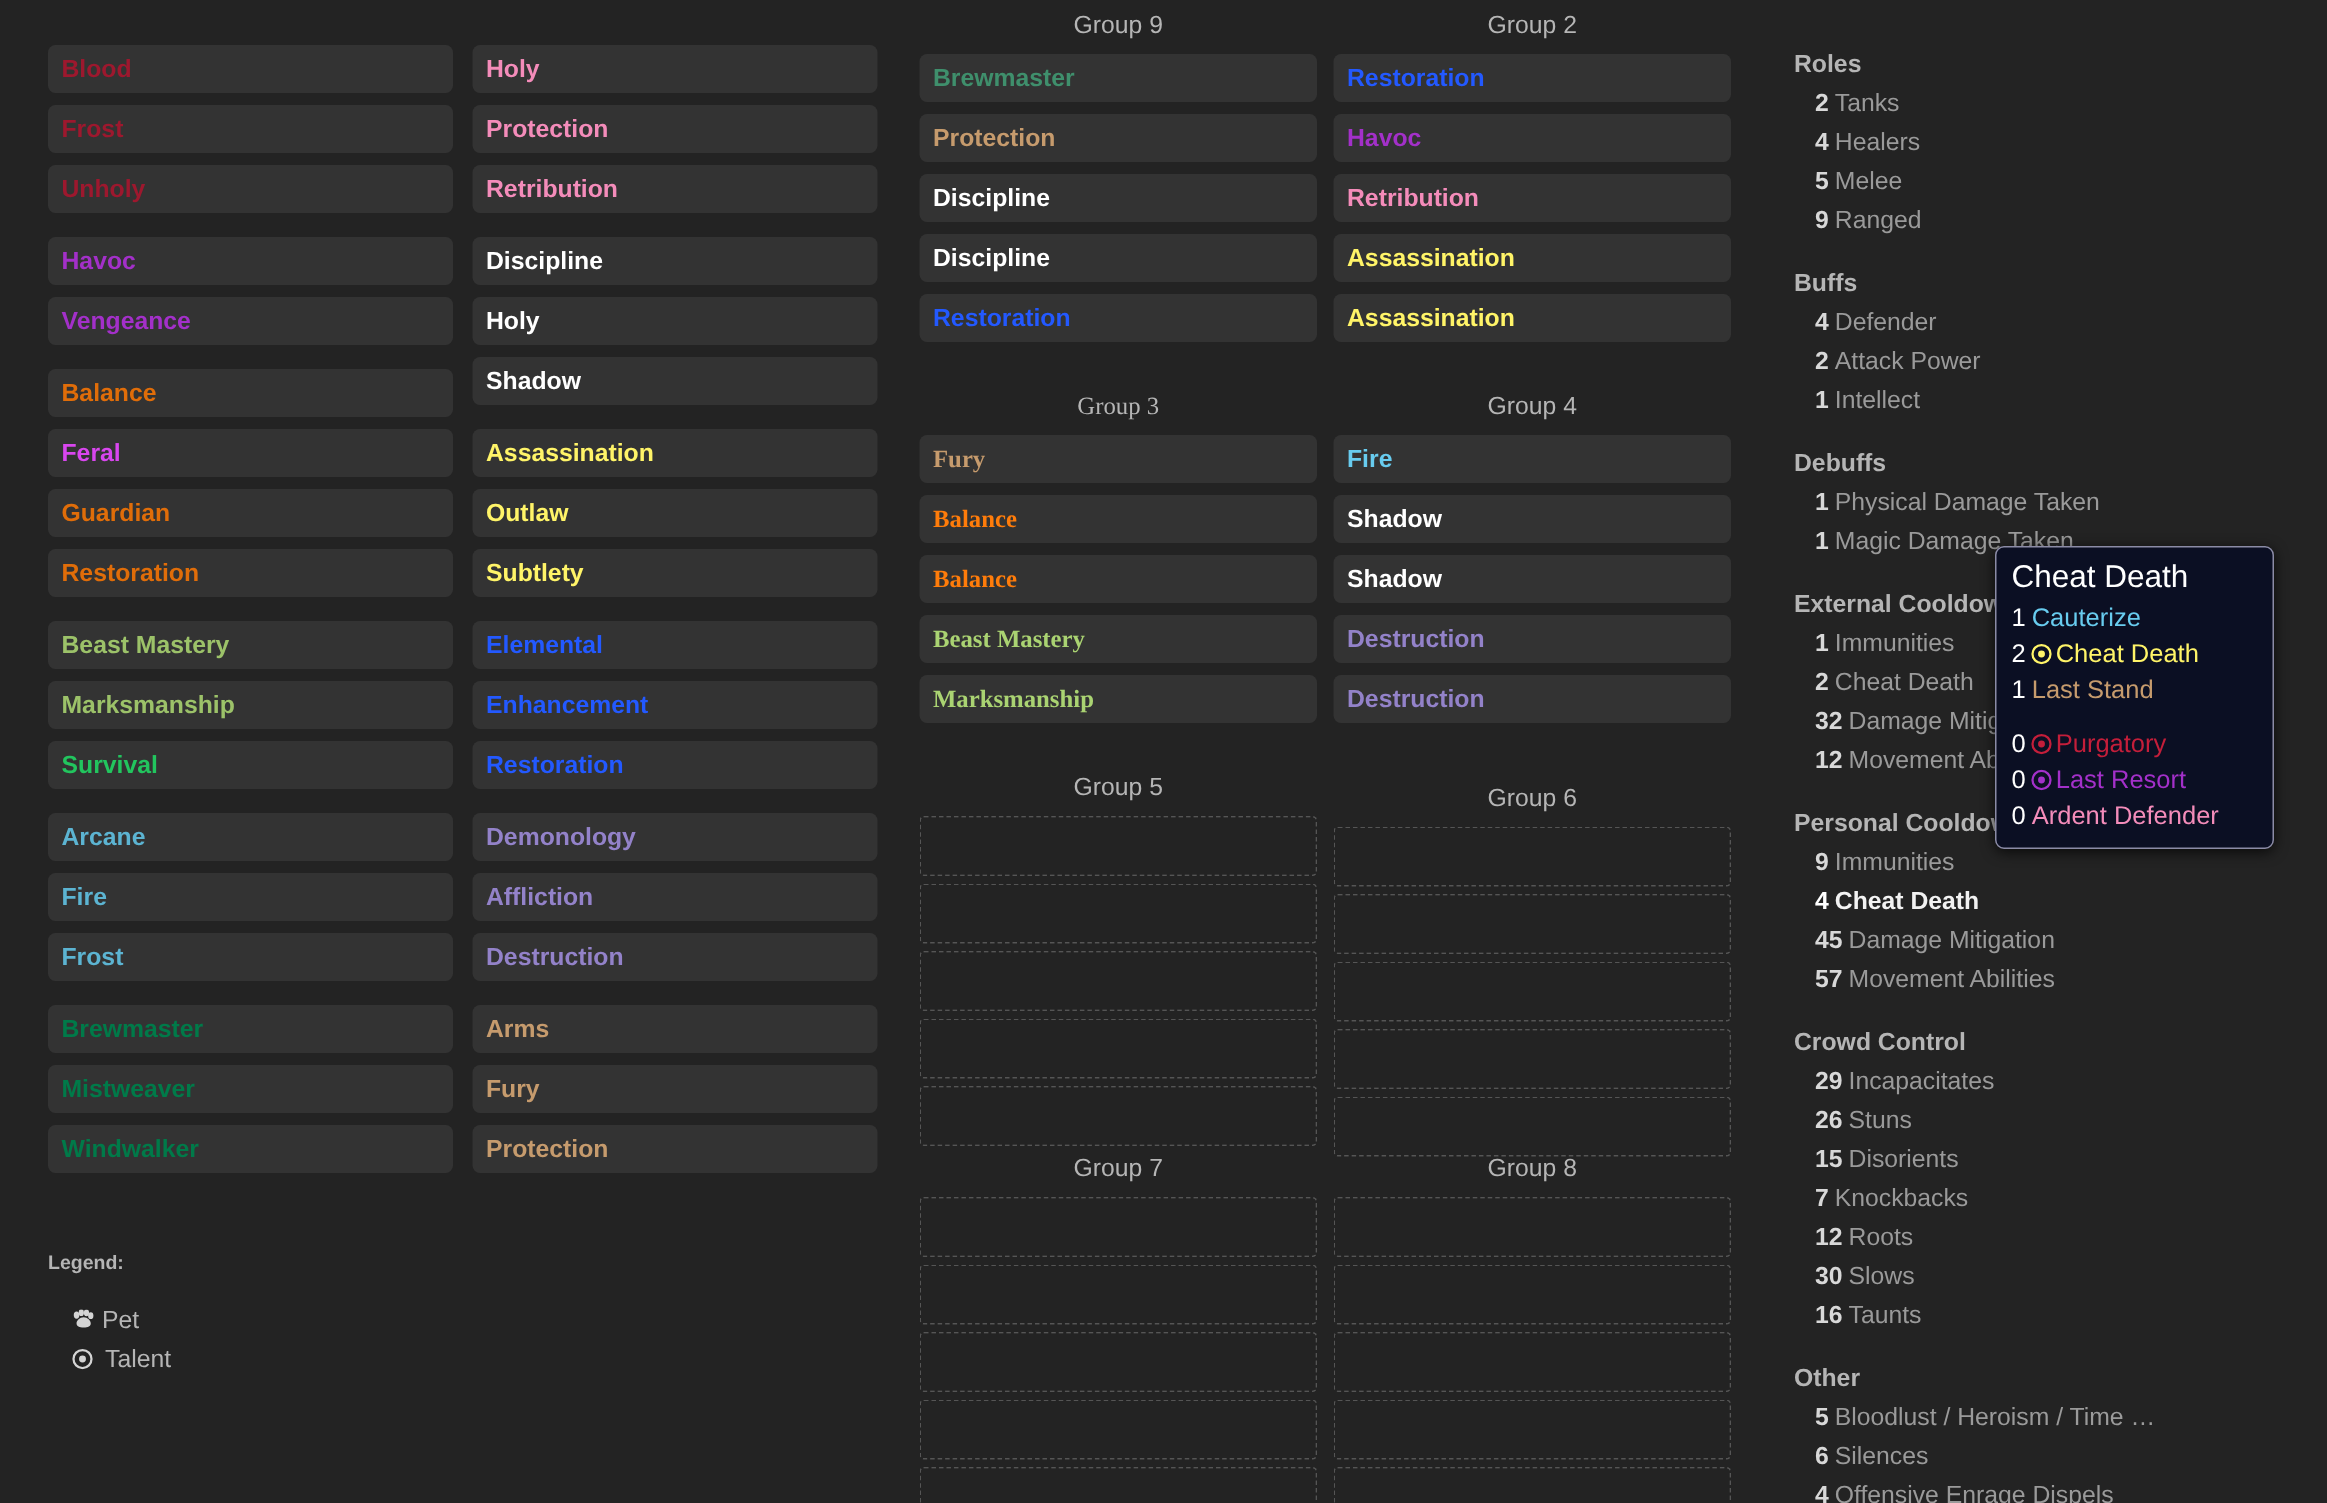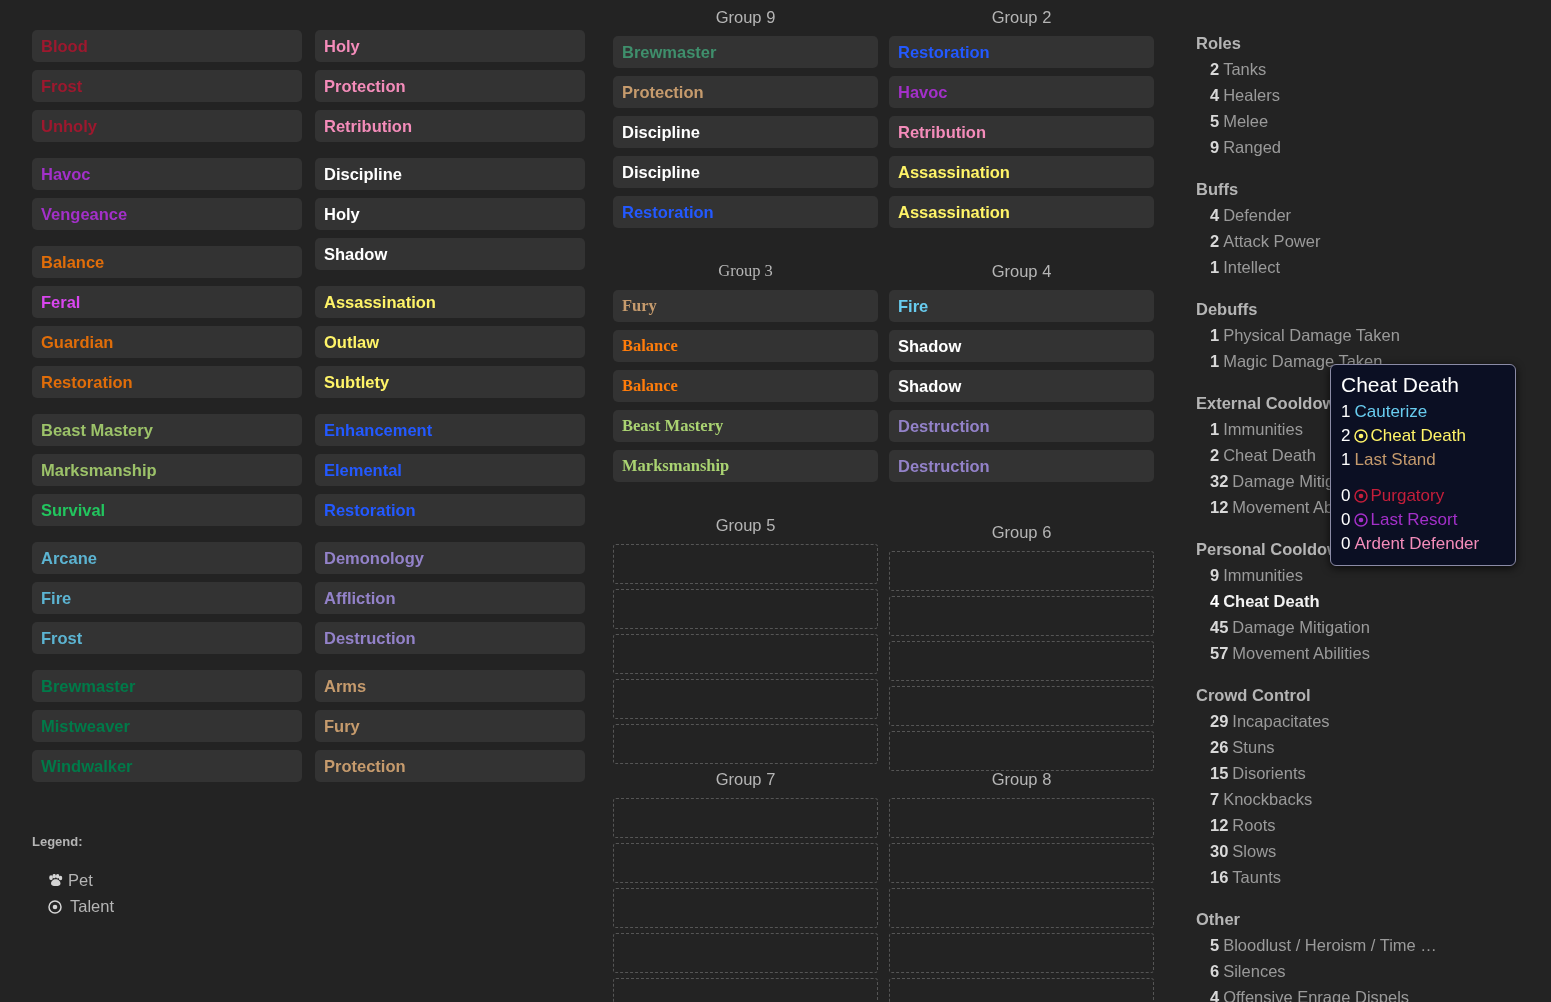--- a/index.html
+++ b/index.html
@@ -209,22 +209,22 @@
         <div class="spec-pill" style="color: rgb(255, 255, 255);">Discipline</div>
         <div class="spec-pill" style="color: rgb(255, 255, 255);">Holy</div>
         <div class="spec-pill" style="color: rgb(255, 255, 255);">Shadow</div>
       </div>
       <div class="class-block">
         <div class="spec-pill" style="color: rgb(255, 244, 104);">Assassination</div>
         <div class="spec-pill" style="color: rgb(255, 244, 104);">Outlaw</div>
         <div class="spec-pill" style="color: rgb(255, 244, 104);">Subtlety</div>
       </div>
       <div class="class-block">
+        <div class="spec-pill" style="color: rgb(35, 89, 255);">Elemental</div>
         <div class="spec-pill" style="color: rgb(35, 89, 255);">Enhancement</div>
-        <div class="spec-pill" style="color: rgb(35, 89, 255);">Elemental</div>
         <div class="spec-pill" style="color: rgb(35, 89, 255);">Restoration</div>
       </div>
       <div class="class-block">
         <div class="spec-pill" style="color: rgb(147, 130, 201);">Demonology</div>
         <div class="spec-pill" style="color: rgb(147, 130, 201);">Affliction</div>
         <div class="spec-pill" style="color: rgb(147, 130, 201);">Destruction</div>
       </div>
       <div class="class-block">
         <div class="spec-pill" style="color: rgb(198, 155, 109);">Arms</div>
         <div class="spec-pill" style="color: rgb(198, 155, 109);">Fury</div>

